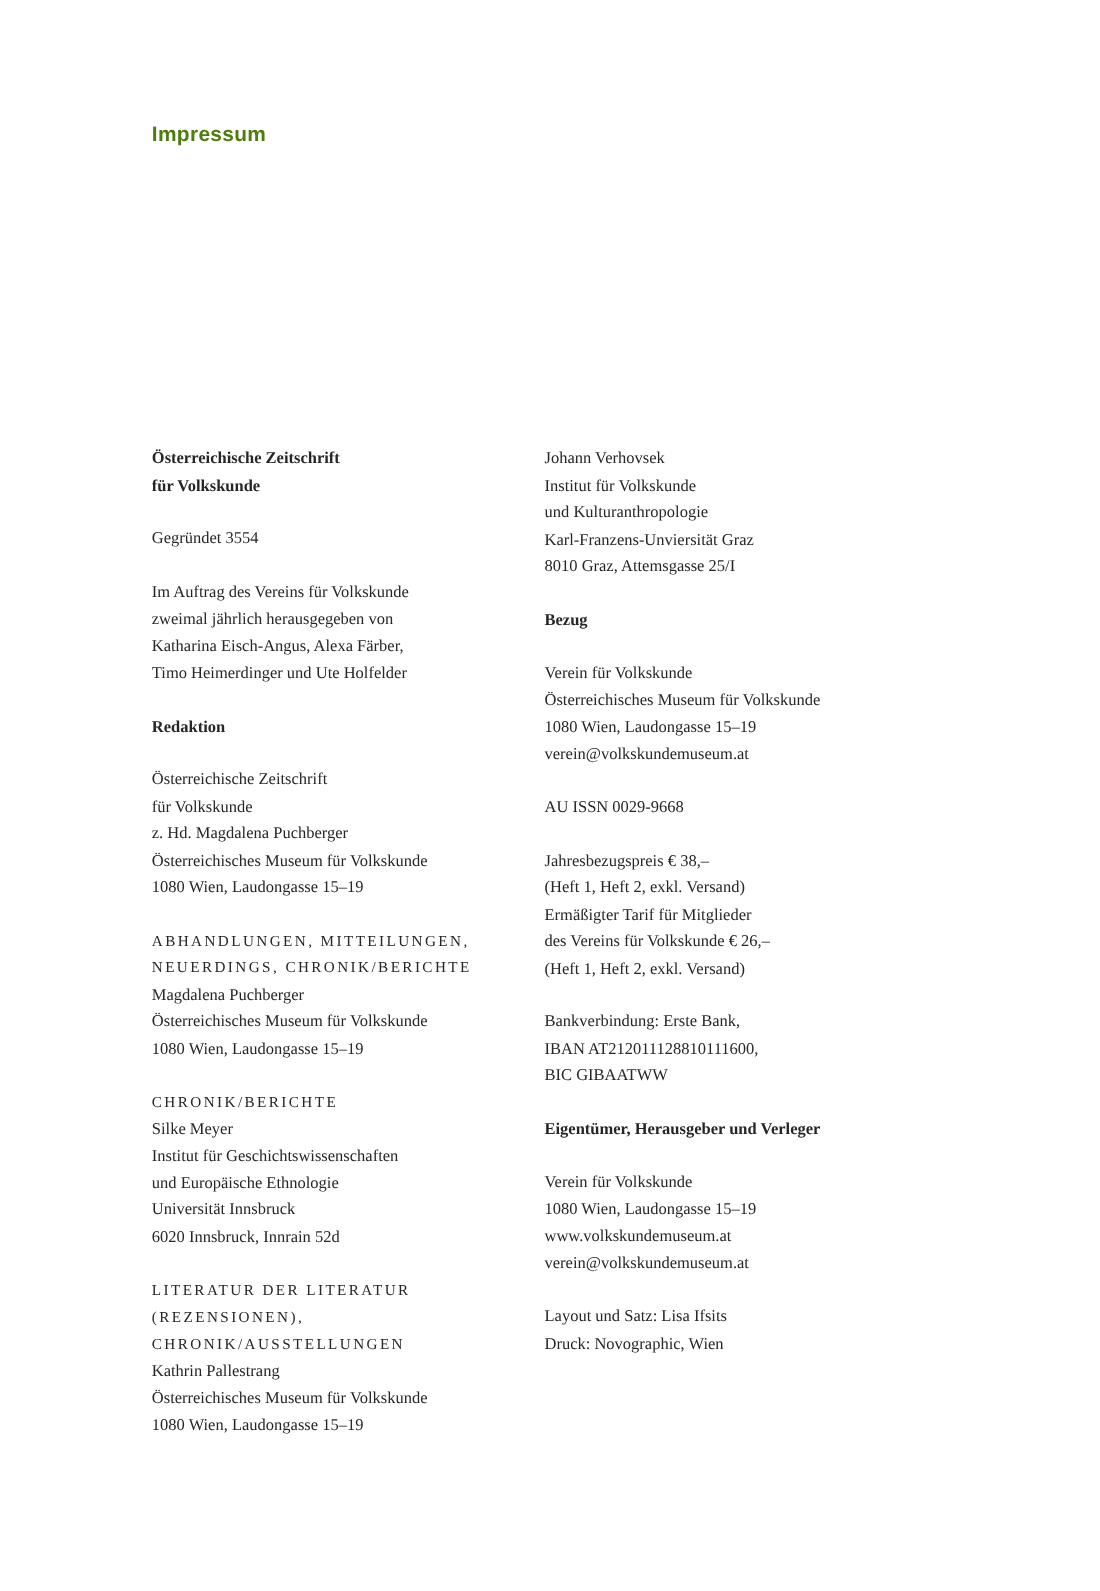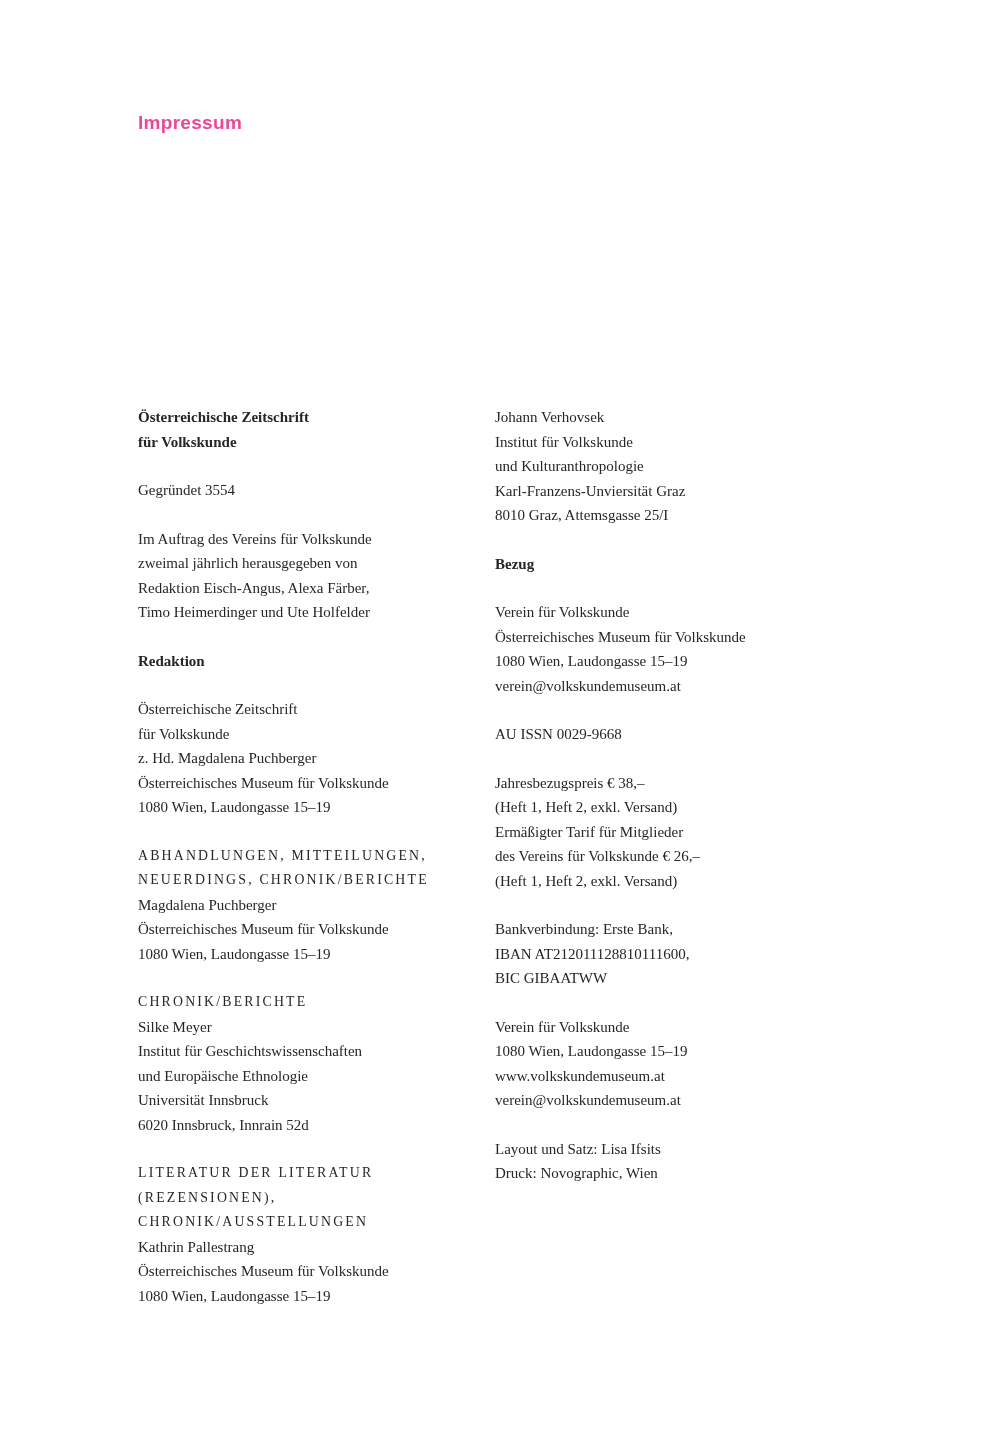--- a/index.html
+++ b/index.html
@@ -14,21 +14,21 @@
   }
   .page-title{
     position:absolute;
     left:138px;
     top:112px;
     margin:0;
     font-family:"Liberation Sans", sans-serif;
     font-size:19px;
     font-weight:600;
     letter-spacing:0.3px;
-    color:#ec4899;
+    color:#4d7c0f;
   }
   .col{position:absolute;top:405px;}
   .col-left{left:138px;width:350px;}
   .col-right{left:495px;width:400px;}
   .block{margin:24px 0 0 0;}
   .block:first-child{margin-top:0;}
   .block.header{}
   .line{
     margin:0;
     font-size:15px;
@@ -52,21 +52,21 @@
       <div class="block">
         <p class="line strong">Österreichische Zeitschrift</p>
         <p class="line strong">für Volkskunde</p>
       </div>
       <div class="block">
         <p class="line norm">Gegründet 3554</p>
       </div>
       <div class="block">
         <p class="line norm">Im Auftrag des Vereins für Volkskunde</p>
         <p class="line norm">zweimal jährlich herausgegeben von</p>
-        <p class="line norm">Redaktion Eisch-Angus, Alexa Färber,</p>
+        <p class="line norm">Katharina Eisch-Angus, Alexa Färber,</p>
         <p class="line norm">Timo Heimerdinger und Ute Holfelder</p>
       </div>
       <div class="block header">
         <p class="line strong">Redaktion</p>
       </div>
       <div class="block">
         <p class="line norm">Österreichische Zeitschrift</p>
         <p class="line norm">für Volkskunde</p>
         <p class="line norm">z. Hd. Magdalena Puchberger</p>
         <p class="line norm">Österreichisches Museum für Volkskunde</p>
@@ -121,20 +121,23 @@
         <p class="line norm">(Heft 1, Heft 2, exkl. Versand)</p>
         <p class="line norm">Ermäßigter Tarif für Mitglieder</p>
         <p class="line norm">des Vereins für Volkskunde € 26,–</p>
         <p class="line norm">(Heft 1, Heft 2, exkl. Versand)</p>
       </div>
       <div class="block">
         <p class="line norm">Bankverbindung: Erste Bank,</p>
         <p class="line norm">IBAN AT212011128810111600,</p>
         <p class="line norm">BIC GIBAATWW</p>
       </div>
+      <div class="block header">
+        <p class="line strong">Eigentümer, Herausgeber und Verleger</p>
+      </div>
       <div class="block">
         <p class="line norm">Verein für Volkskunde</p>
         <p class="line norm">1080 Wien, Laudongasse 15–19</p>
         <p class="line norm">www.volkskundemuseum.at</p>
         <p class="line norm">verein@volkskundemuseum.at</p>
       </div>
       <div class="block">
         <p class="line norm">Layout und Satz: Lisa Ifsits</p>
         <p class="line norm">Druck: Novographic, Wien</p>
       </div>

